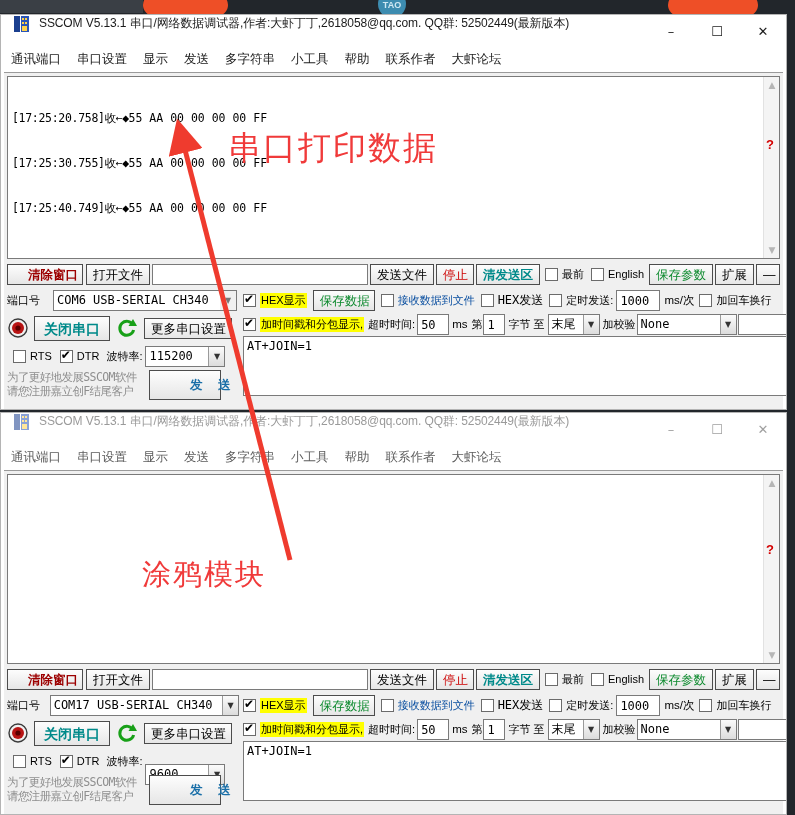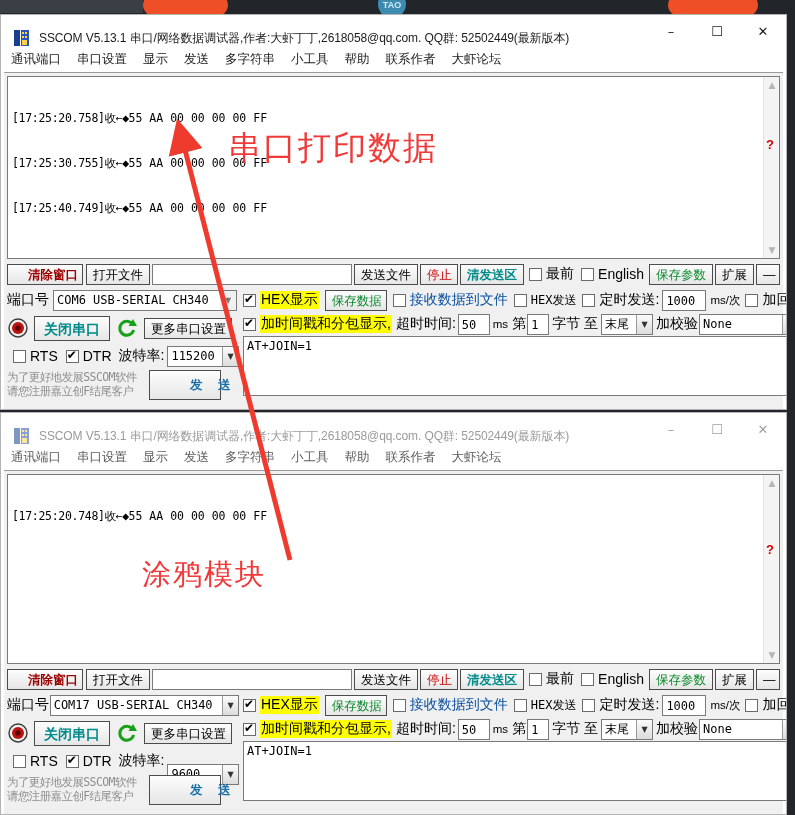--- a/index.html
+++ b/index.html
@@ -37,21 +37,21 @@
     position: absolute; left: 0; width: 787px;
     background: #ffffff;
     border: 1px solid #b4b4b4;
     overflow: hidden;
   }
   #win-top { top: 14px; height: 396px; }
   #win-bottom { top: 412px; height: 403px; }
 
   .titlebar {
     height: 32px; background: #ffffff;
-    display: flex; align-items: flex-end;
+    display: flex; align-items: flex-start;
     position: relative;
   }
   .title-icon {
     width: 18px; height: 18px; margin-left: 12px; margin-right: 8px;
     flex: 0 0 auto;
   }
   .title-text {
     font-size: 12px; color: #1b1b1b; white-space: nowrap;
     letter-spacing: -0.1px;
   }
@@ -131,21 +131,21 @@
   .btn.teal { color: #008a8a; font-weight: bold; }
   .btn.green{ color: #0d8a2e; }
   .btn.sendbtn { font-weight: bold; color: #1a6fa8; letter-spacing: 6px; padding-left: 40px; }
 
   .txtbox {
     border: 1px solid #7a7a7a; background: #fff; height: 21px;
     font-size: 12px; font-family: "DejaVu Sans Mono", monospace;
     padding: 1px 3px; line-height: 18px; color: #000; overflow: hidden;
     white-space: nowrap;
   }
-  .lbl { font-size: 14px; color: #000; white-space: nowrap; }
+  .lbl { font-size: 11px; color: #000; white-space: nowrap; }
   .lbl.mono { font-family: "DejaVu Sans Mono", monospace; font-size: 12px; }
 
   .combo {
     display: flex; align-items: center;
     border: 1px solid #7a7a7a; background: #fff; height: 21px;
   }
   .combo .val {
     flex: 1 1 auto; font-family: "DejaVu Sans Mono", monospace;
     font-size: 12px; padding-left: 3px; color: #000;
     white-space: nowrap; overflow: hidden;
@@ -431,21 +431,20 @@
     <span class="menu-item">小工具</span>
     <span class="menu-item">帮助</span>
     <span class="menu-item">联系作者</span>
     <span class="menu-item">大虾论坛</span>
   </div>
 
   <div class="client" style="height:344px;">
 
     <div class="recv-wrap" style="height:190px;">
       <div class="recv-text">
-        <div class="recv-line"><span class="ts">[17:25:20.748]</span><span class="dirglyph">收←◆</span><span>55 AA 00 00 00 00 FF</span></div>
       </div>
       <div class="vscroll">
         <div class="arrow up">▲</div>
         <div class="arrow down">▼</div>
       </div>
     </div>
 
     <div class="ctl-rows">
       <div class="row">
         <div class="btn red" style="width:76px;">清除窗口</div>

